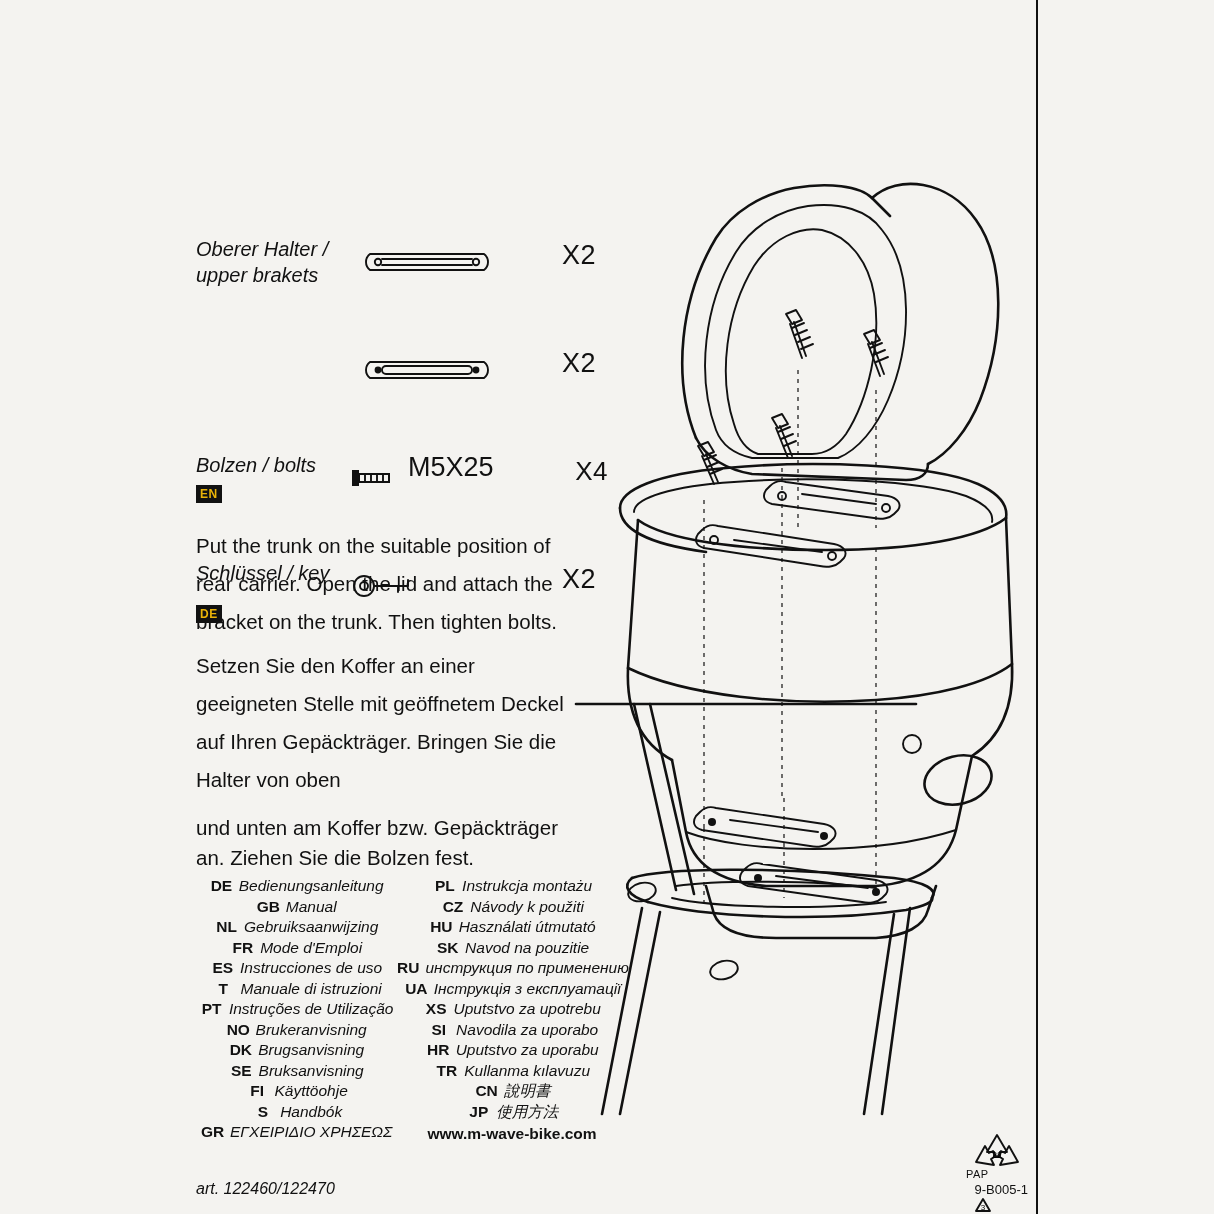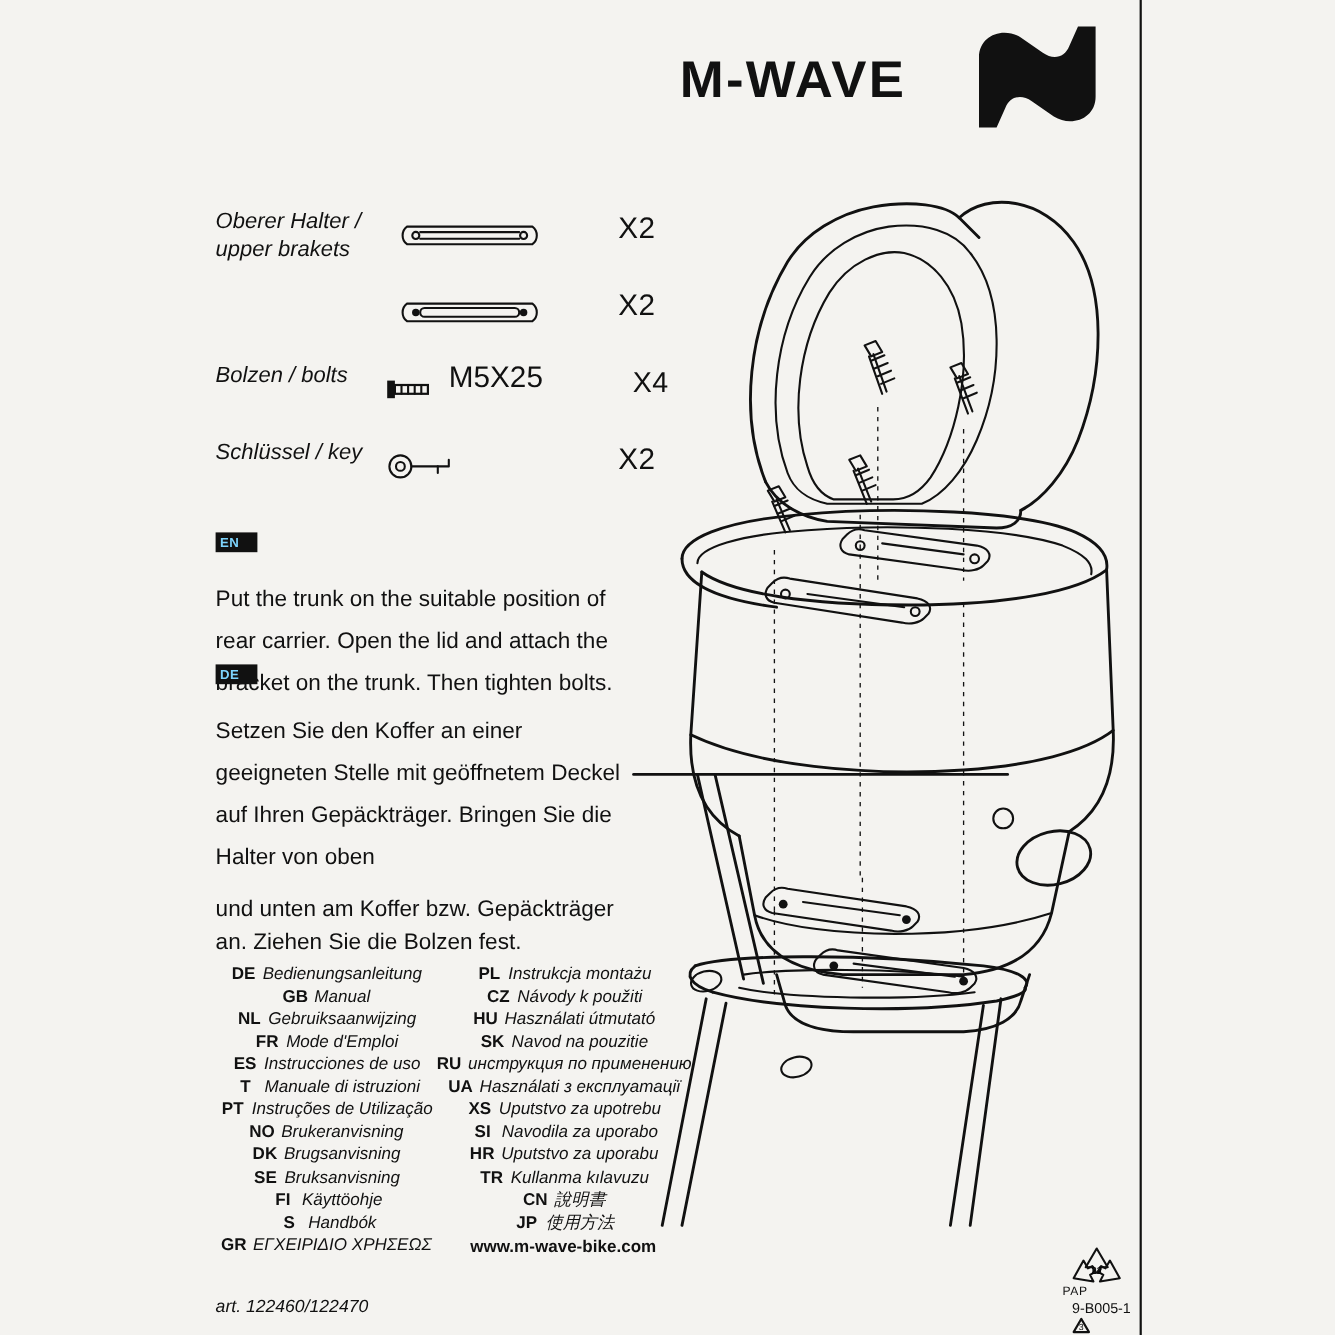--- a/index.html
+++ b/index.html
@@ -30,40 +30,40 @@
     transform:scaleX(1.02);
   }
   .logo-mark{
     position:absolute;left:268px;top:0;width:110px;height:96px;
   }
   
   .parts{
     position:absolute;left:196px;top:188px;width:360px;
   }
   .part-row{
-    position:relative;height:60px;margin-bottom:10px;
+    position:relative;height:60px;margin-bottom:10px;margin-top:48px;
   }
   .part-label{
     position:absolute;left:0;top:0;width:160px;
     font-size:20px;line-height:26px;font-style:italic;
     font-family:"Liberation Sans", sans-serif;
   }
   .part-art{
     position:absolute;left:160px;top:6px;width:150px;height:40px;
   }
   .part-qty{
     position:absolute;right:-40px;top:4px;
     font-size:27px;font-weight:400;letter-spacing:.5px;
   }
   .part-qty.bolts{right:-52px;font-size:26px;}
   
   .lang-tag{
-    display:inline-block;background:#111;color:#7dd3fc;
+    display:inline-block;background:#111;color:#eab308;
     font-size:12px;font-weight:700;line-height:16px;
-    padding:1px 16px 1px 4px;letter-spacing:.5px;
+    padding:1px 4px 1px 4px;letter-spacing:.5px;
   }
   .block-en{position:absolute;left:196px;top:484px;width:370px;}
   .block-de{position:absolute;left:196px;top:604px;width:370px;}
   .para{
     font-size:20.5px;line-height:38px;margin-top:24px;
     font-family:"Liberation Sans", sans-serif;
   }
   .para2{
     font-size:20.5px;line-height:30px;margin-top:14px;
   }
@@ -106,28 +106,20 @@
   .ln-thin{fill:none;stroke:#111;stroke-width:1.9;stroke-linejoin:round;stroke-linecap:round;}
   .ln-dash{fill:none;stroke:#111;stroke-width:1.2;stroke-dasharray:4 5;}
 </style>
 </head>
 <body>
 
 <div class="page">
 
   <div class="sheet-edge"></div>
 
-  <div class="logo">
-    <div class="logo-word">M-WAVE</div>
-    <div class="logo-mark">
-      <svg width="110" height="96" viewBox="0 0 110 96">
-        <path d="M2 94 L2 30 C2 10 24 2 40 12 L60 26 C70 33 80 30 84 20 L92 2 L108 2 L108 66 C108 86 86 94 70 84 L50 70 C40 63 30 66 26 76 L18 94 Z" fill="#111"></path>
-      </svg>
-    </div>
-  </div>
 
   <div class="parts">
 
     <div class="part-row">
       <div class="part-label">Oberer Halter / upper brakets</div>
       <div class="part-art">
         <svg width="150" height="40" viewBox="0 0 150 40">
           <path class="ln-thin" d="M14 12 H128 a10 10 0 0 1 0 16 H14 a10 10 0 0 1 0 -16 Z"></path>
           <path class="ln-thin" d="M26 17 H116"></path>
           <path class="ln-thin" d="M26 23 H116"></path>
@@ -204,21 +196,21 @@
       <div class="lang-line"><b>FI</b> <i>Käyttöohje</i></div>
       <div class="lang-line"><b>S</b> <i>Handbók</i></div>
       <div class="lang-line"><b>GR</b> <i>ΕΓΧΕΙΡΙΔΙΟ ΧΡΗΣΕΩΣ</i></div>
     </div>
     <div class="lang-col right">
       <div class="lang-line"><b>PL</b> <i>Instrukcja montażu</i></div>
       <div class="lang-line"><b>CZ</b> <i>Návody k použiti</i></div>
       <div class="lang-line"><b>HU</b> <i>Használati útmutató</i></div>
       <div class="lang-line"><b>SK</b> <i>Navod na pouzitie</i></div>
       <div class="lang-line"><b>RU</b> <i>инструкция по применению</i></div>
-      <div class="lang-line"><b>UA</b> <i>Használati з експлуатації</i></div>
+      <div class="lang-line"><b>UA</b> <i>Інструкція з експлуатації</i></div>
       <div class="lang-line"><b>XS</b> <i>Uputstvo za upotrebu</i></div>
       <div class="lang-line"><b>SI</b> <i>Navodila za uporabo</i></div>
       <div class="lang-line"><b>HR</b> <i>Uputstvo za uporabu</i></div>
       <div class="lang-line"><b>TR</b> <i>Kullanma kılavuzu</i></div>
       <div class="lang-line"><b>CN</b> <i>說明書</i></div>
       <div class="lang-line"><b>JP</b> <i>使用方法</i></div>
       <div class="website">www.m-wave-bike.com</div>
     </div>
   </div>
 

